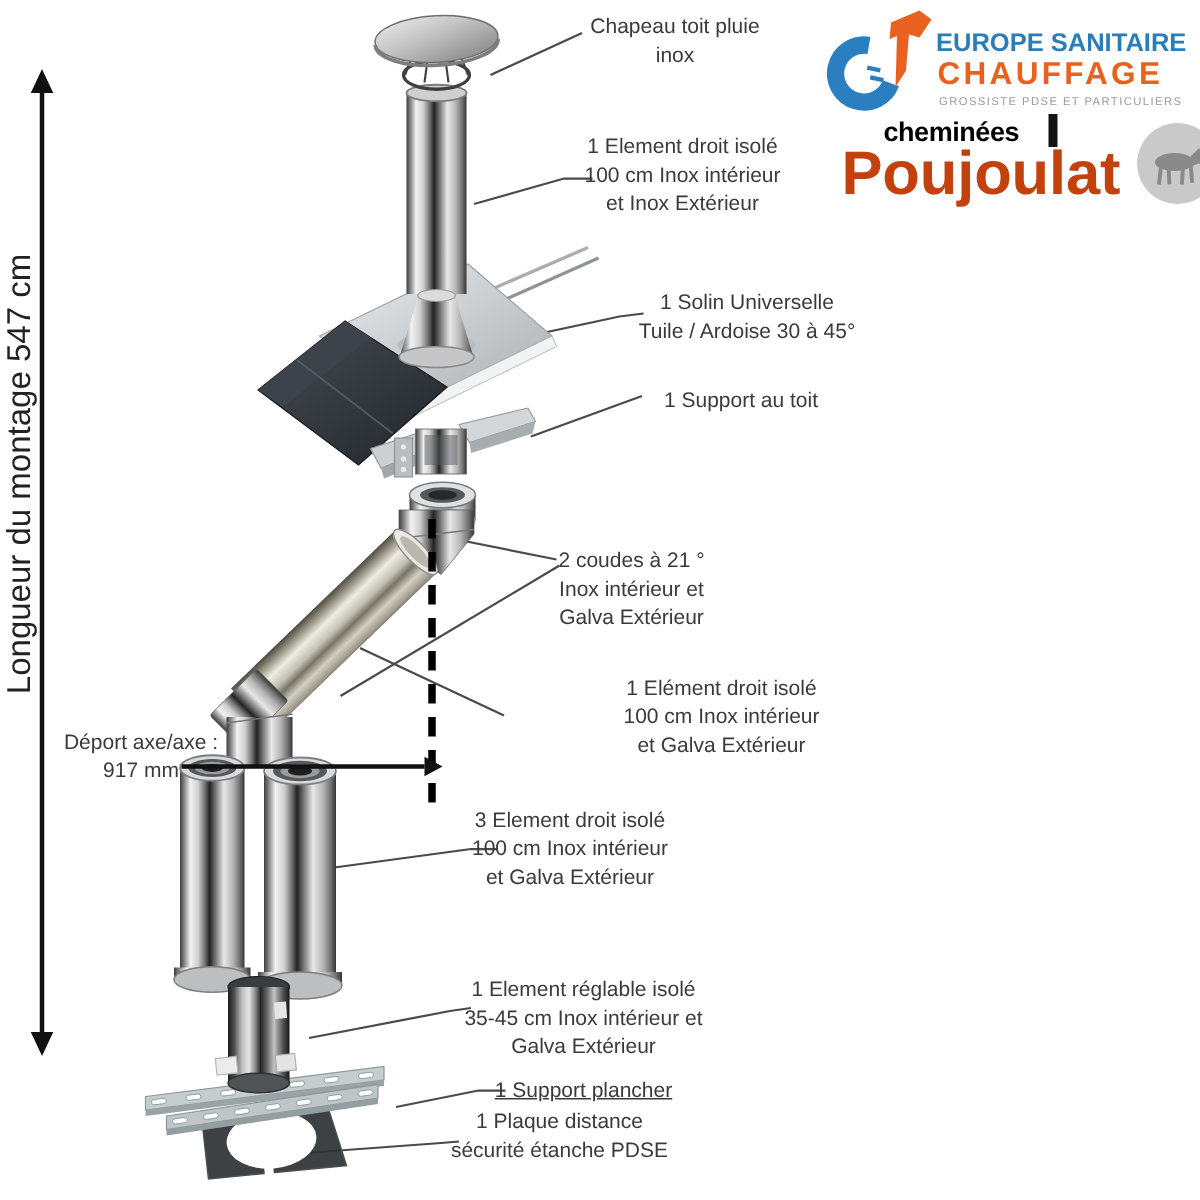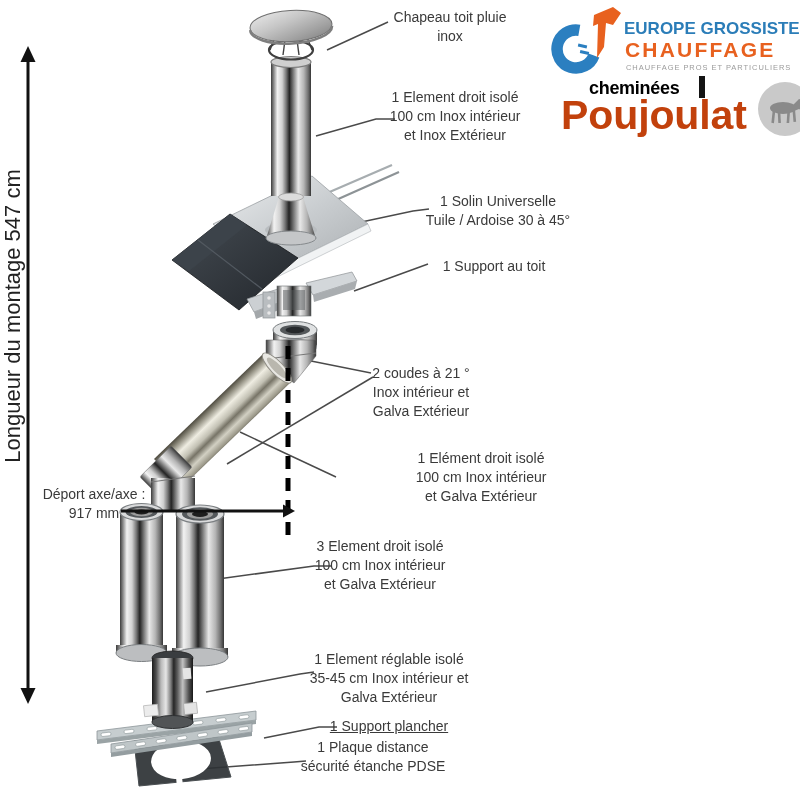--- a/index.html
+++ b/index.html
@@ -272,23 +272,23 @@
 <div class="lbl" style="left:389px;top:717px;text-decoration:underline;">1 Support plancher</div>
 <div class="lbl" style="left:373px;top:738px;">1 Plaque distance
 sécurité étanche PDSE</div>
 
 <svg style="position:absolute;left:550px;top:5px;" width="80" height="80" viewBox="0 0 80 80">
   <path d="M43.9,50.5 A19,19 0 1 1 29.3,25.3" fill="none" stroke="#2b7fc0" stroke-width="11.5"></path>
   <rect x="28" y="39.5" width="9" height="3" fill="#2b7fc0" transform="rotate(12 32.5 41)"></rect>
   <rect x="30" y="46" width="9" height="3" fill="#2b7fc0" transform="rotate(12 34.5 47.5)"></rect>
   <polygon points="44,10 63,2 71,8 63,20 56,18 54,42 47,53 48,19 43,21" fill="#e8611f"></polygon>
 </svg>
-<div class="esc-line1">EUROPE GROSSISTE</div>
+<div class="esc-line1">EUROPE SANITAIRE</div>
 <div class="esc-line2">CHAUFFAGE</div>
-<div class="esc-line3">CHAUFFAGE PROS ET PARTICULIERS</div>
+<div class="esc-line3">GROSSISTE PDSE ET PARTICULIERS</div>
 <div class="pj-top">cheminées</div>
 <div class="pj-bar"></div>
 <div class="pj-main">Poujoulat</div>
 <svg style="position:absolute;left:757px;top:81px;" width="56" height="56" viewBox="0 0 56 56">
   <circle cx="28" cy="28" r="27" fill="#c9c9c9"></circle>
   <g fill="#8a8a8a">
     <ellipse cx="26" cy="27" rx="13" ry="6"></ellipse>
     <path d="M36,24 l6,-6 l3,1 l-1,5 l4,3 l-1,3 l-5,-2 l-5,2 z"></path>
     <path d="M44,15 l3,-5 l1.5,1 l-2,5 z"></path>
     <rect x="15" y="30" width="2.6" height="12" transform="rotate(6 16 36)"></rect>

